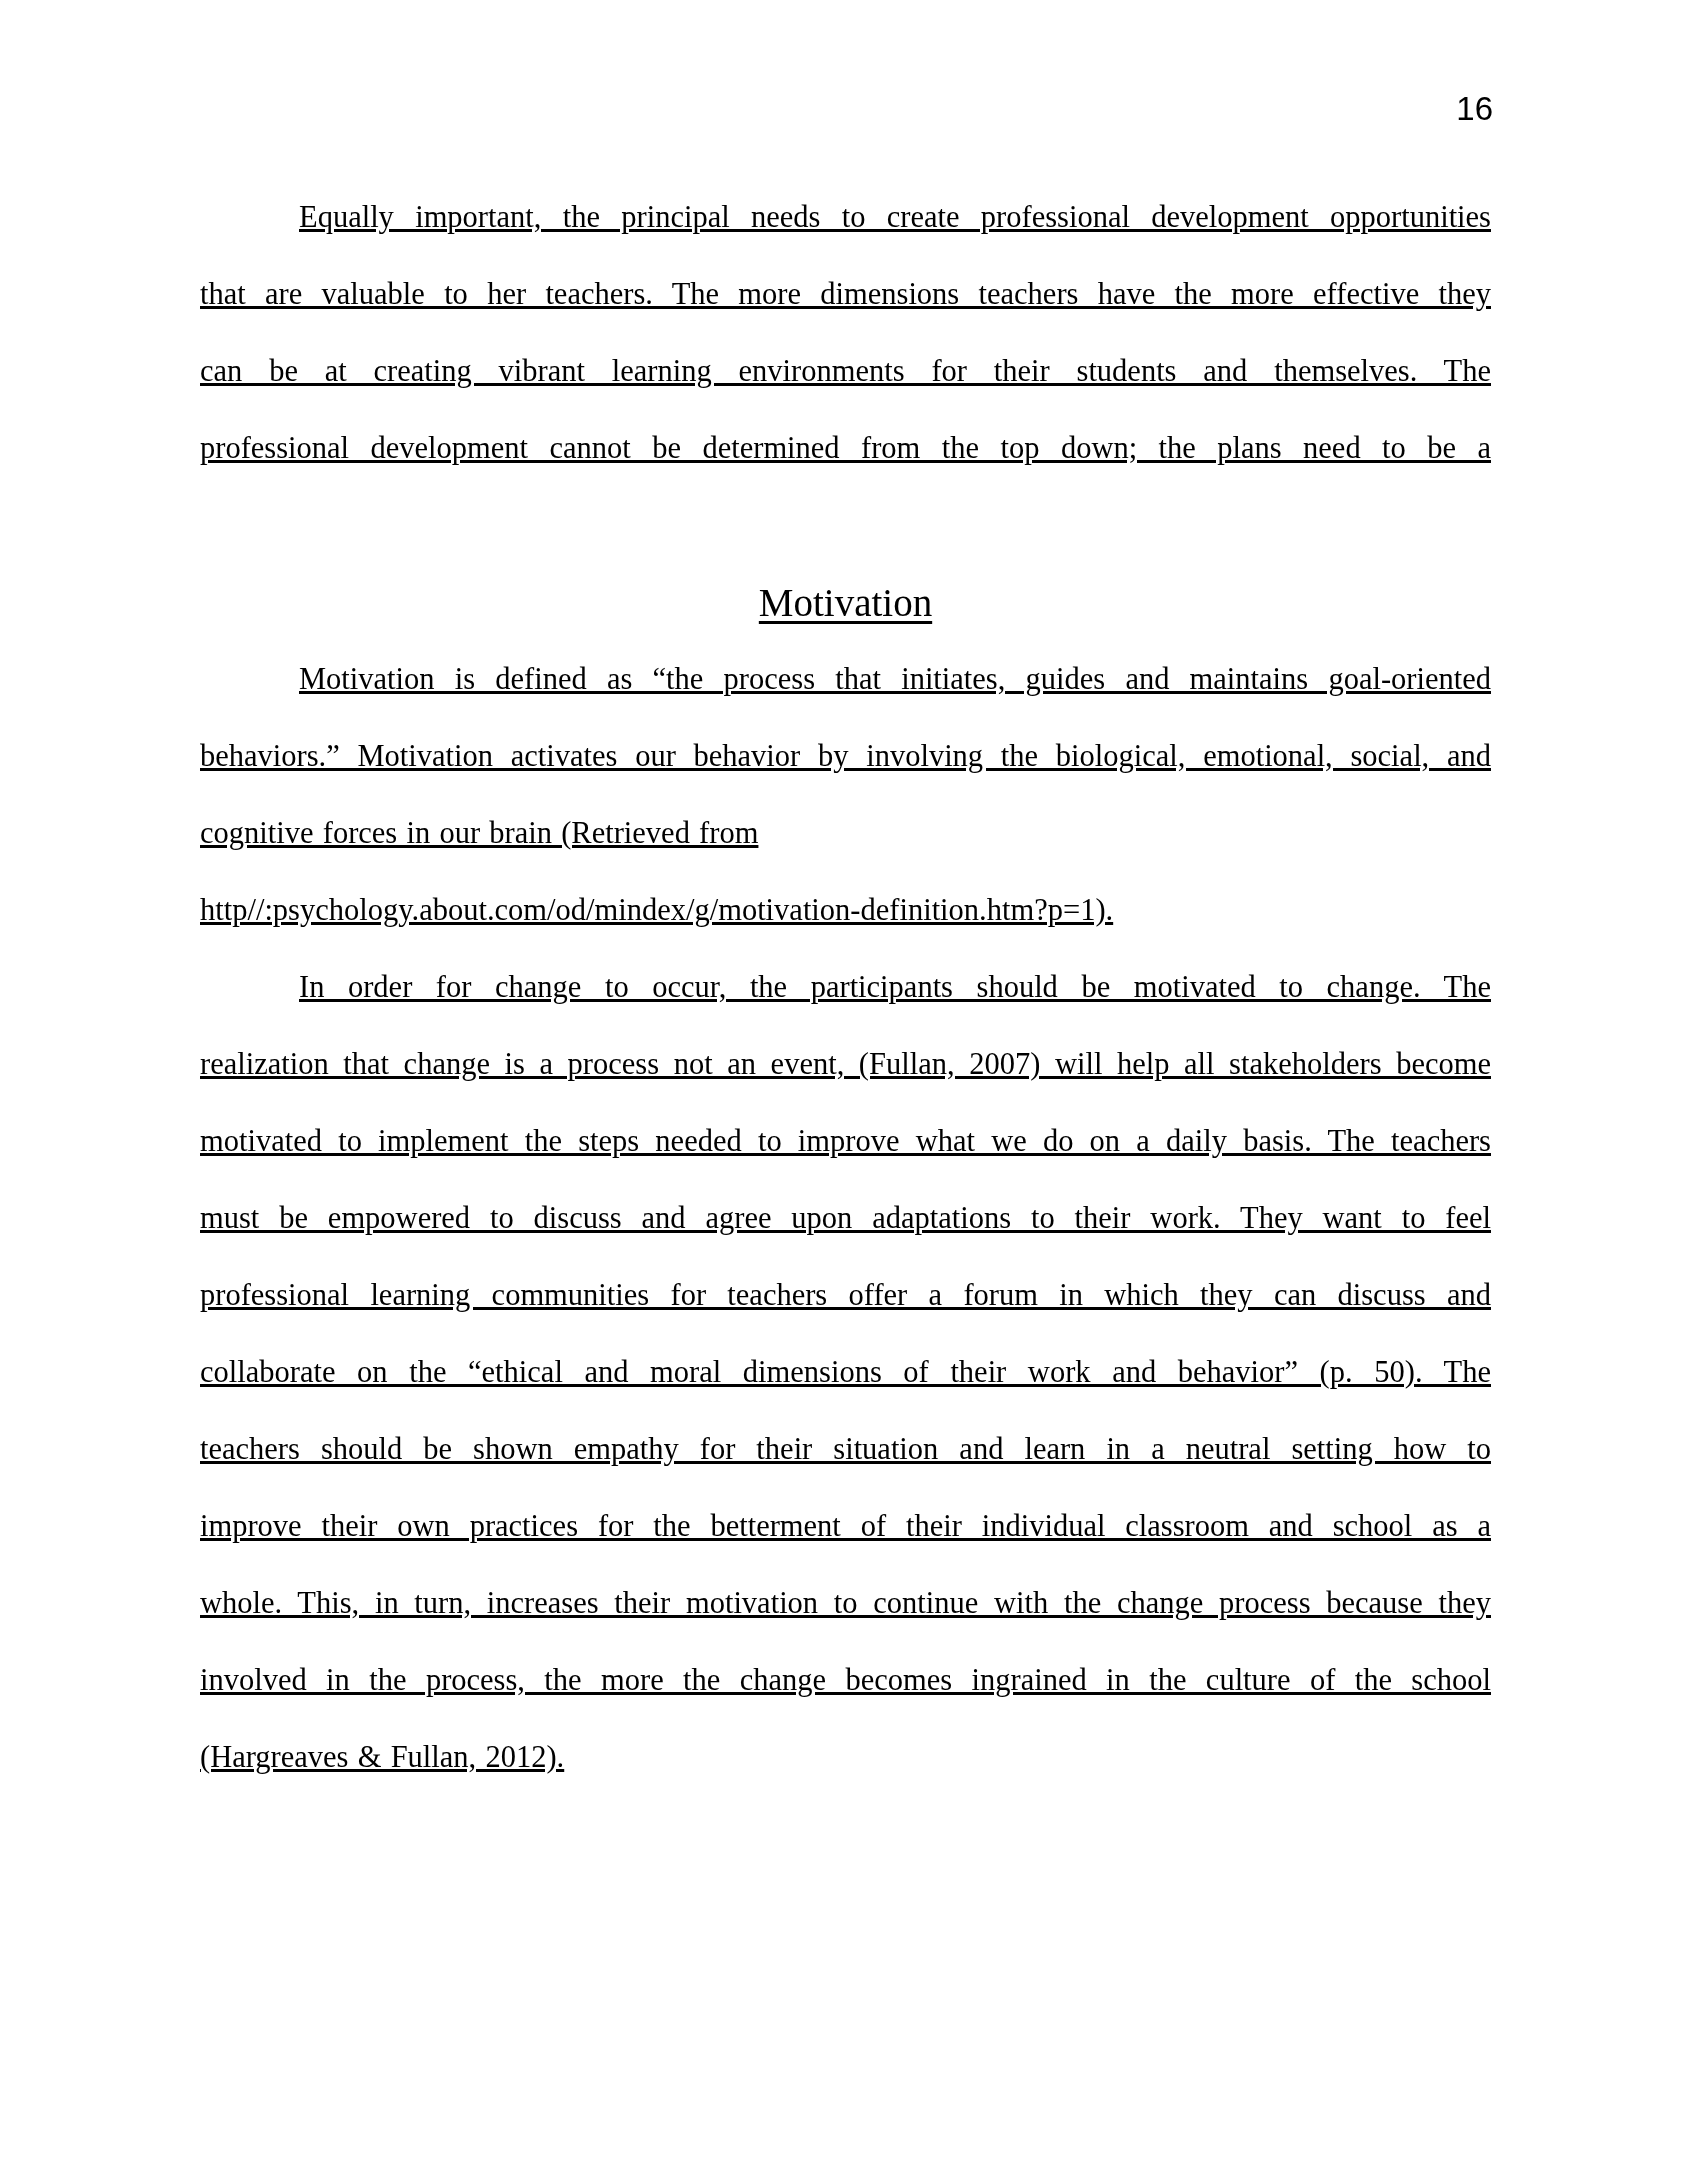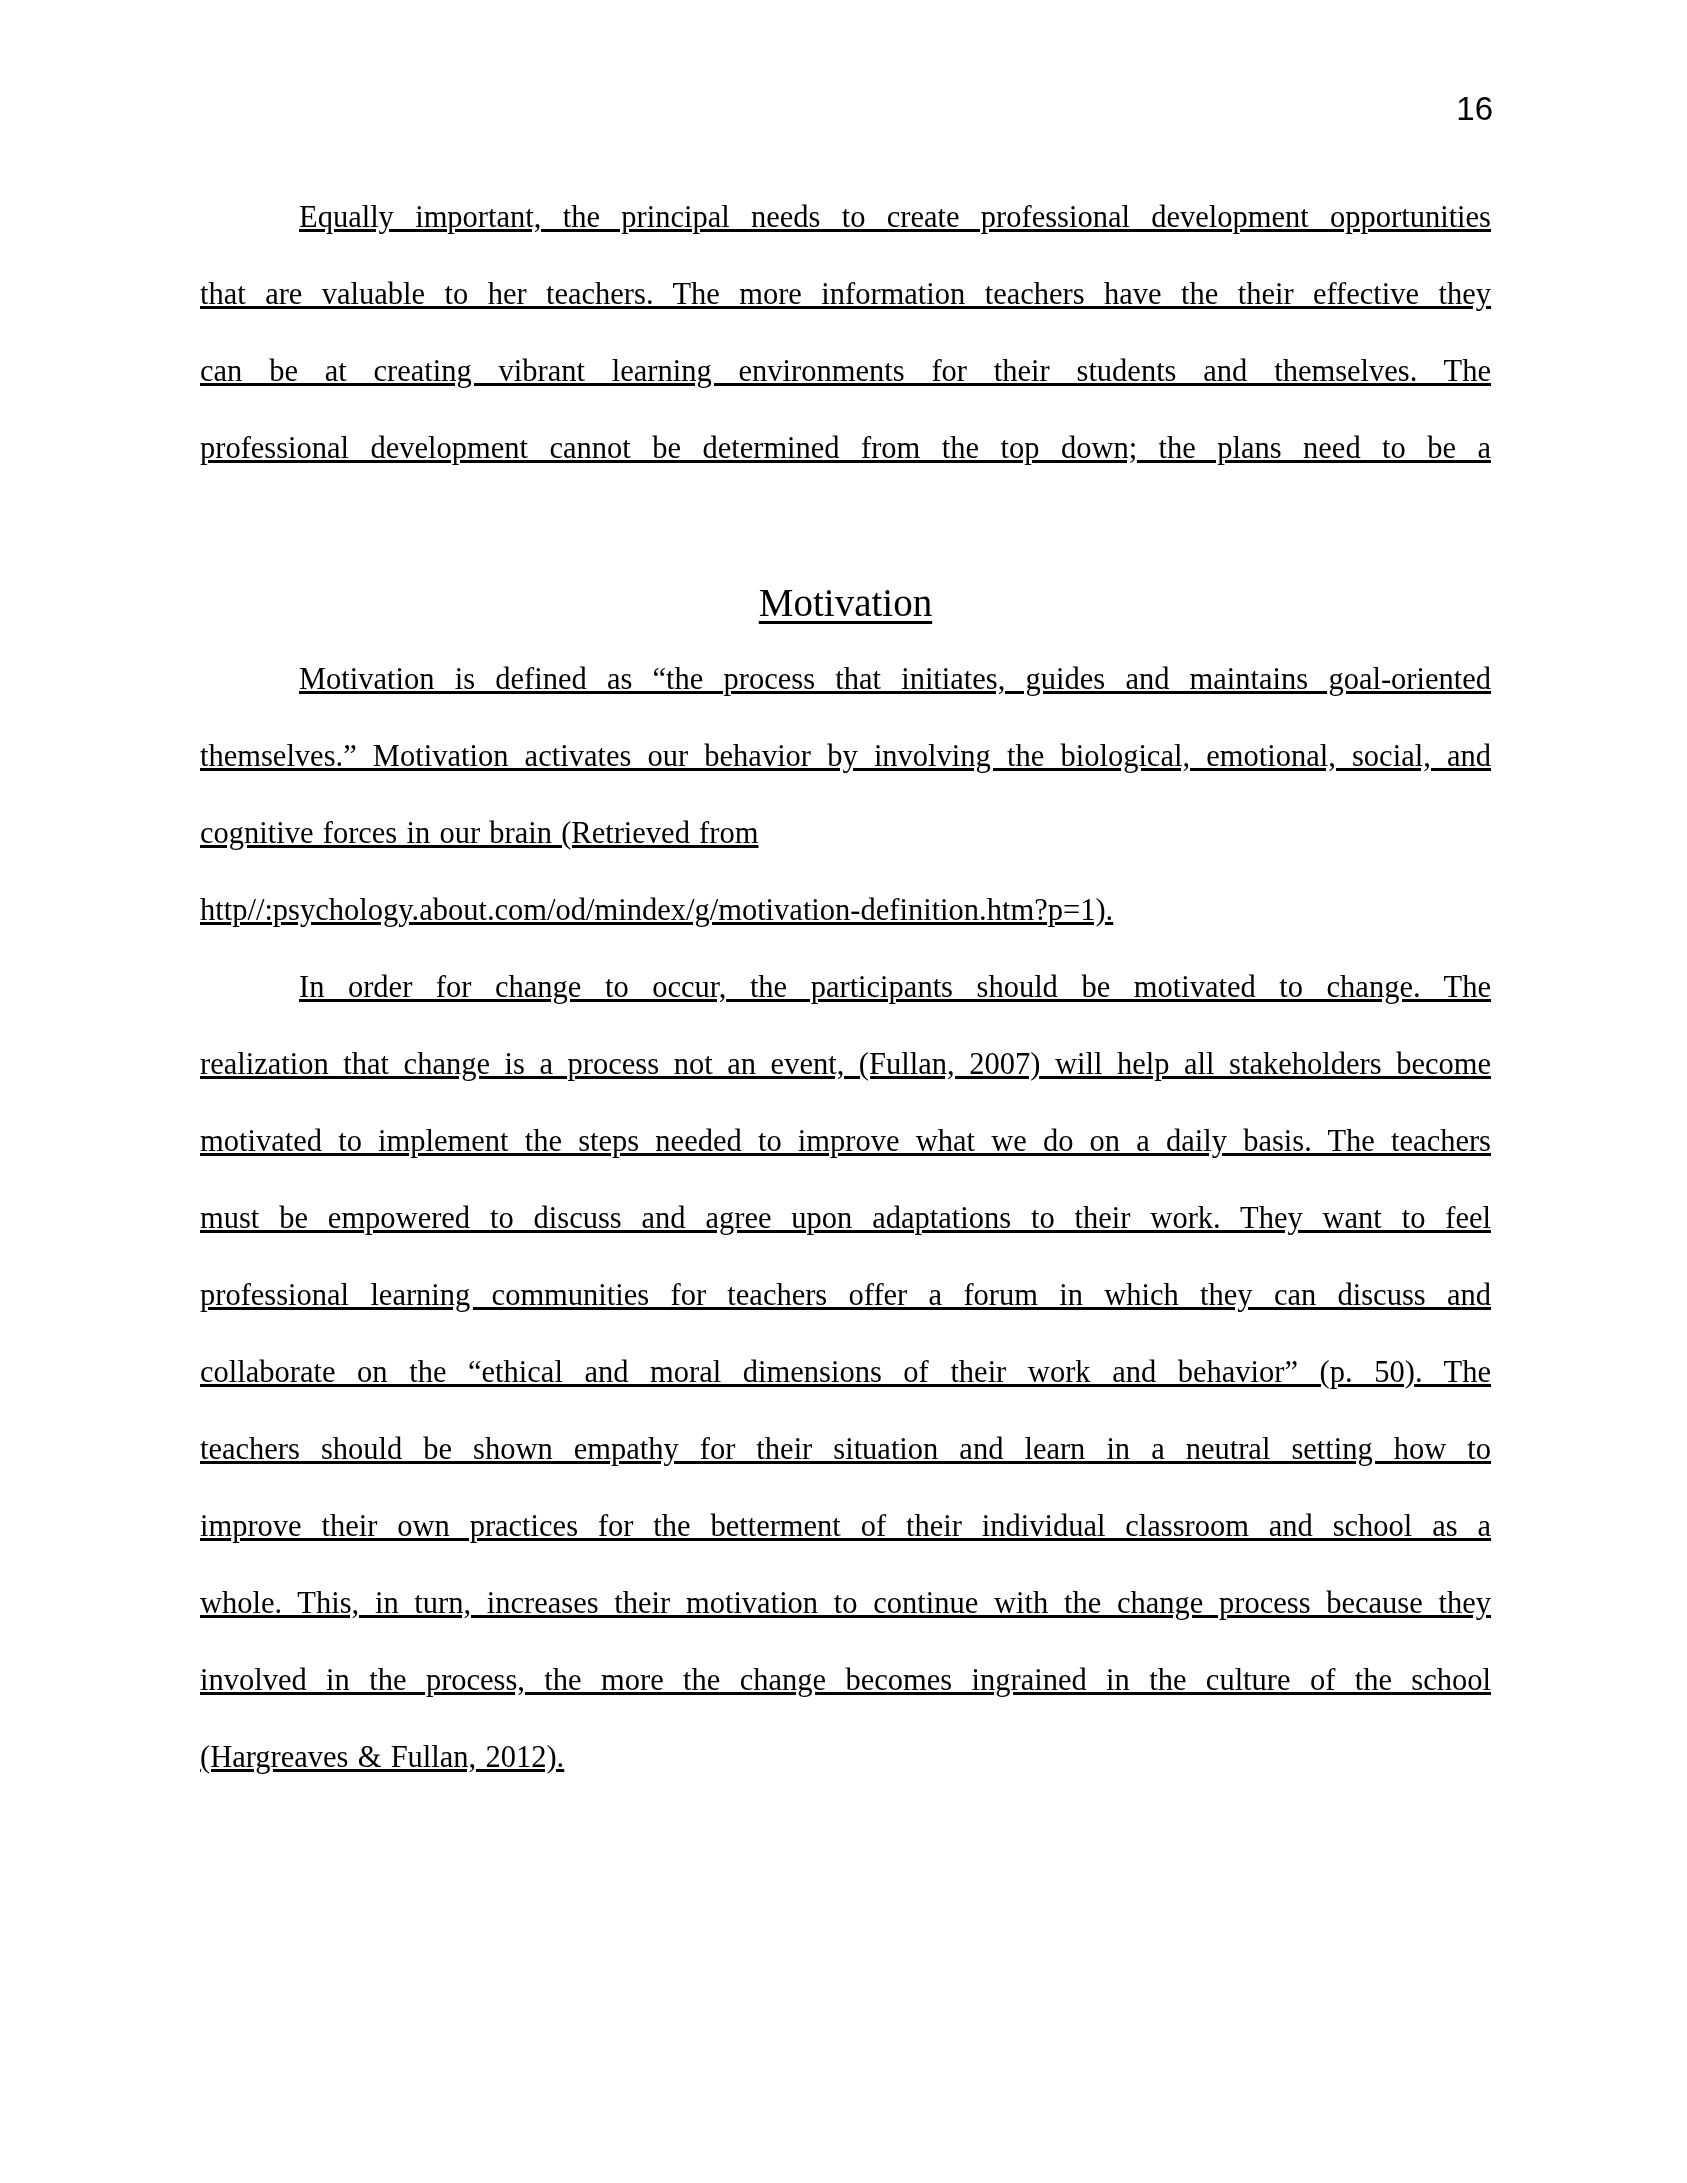--- a/index.html
+++ b/index.html
@@ -67,29 +67,29 @@
   }
 </style>
 </head>
 <body>
 
 <div class="page">
   <div class="page-number">16</div>
   <div class="doc-body" id="doc-body">
       <div class="paragraph">
         <div class="line indent">Equally important, the principal needs to create professional development opportunities</div>
-        <div class="line">that are valuable to her teachers.  The more information teachers have the their effective they</div>
+        <div class="line">that are valuable to her teachers.  The more dimensions teachers have the more effective they</div>
         <div class="line">can be at creating vibrant learning environments for their students and themselves.  The</div>
         <div class="line">professional development cannot be determined from the top down; the plans need to be a</div>
       </div>
       <div class="spacer"></div>
       <div class="heading-line"><span class="heading-text">Motivation</span></div>
       <div class="paragraph">
         <div class="line indent">Motivation is defined as “the process that initiates, guides and maintains goal-oriented</div>
-        <div class="line">themselves.”  Motivation activates our behavior by involving the biological, emotional, social, and</div>
+        <div class="line">behaviors.”  Motivation activates our behavior by involving the biological, emotional, social, and</div>
         <div class="line no-justify">cognitive forces in our brain (Retrieved from</div>
         <div class="line no-justify">http//:psychology.about.com/od/mindex/g/motivation-definition.htm?p=1).</div>
       </div>
       <div class="paragraph">
         <div class="line indent">In order for change to occur, the participants  should be motivated to change.  The</div>
         <div class="line">realization that change is a process not an event, (Fullan, 2007) will help all stakeholders become</div>
         <div class="line">motivated to implement the steps needed to improve what we do on a daily basis.  The teachers</div>
         <div class="line">must be empowered to discuss and agree upon adaptations to their work.  They want to feel</div>
         <div class="line">professional learning communities for teachers offer a forum in which they can discuss and</div>
         <div class="line">collaborate on the “ethical and moral dimensions of their work and behavior” (p. 50).  The</div>

